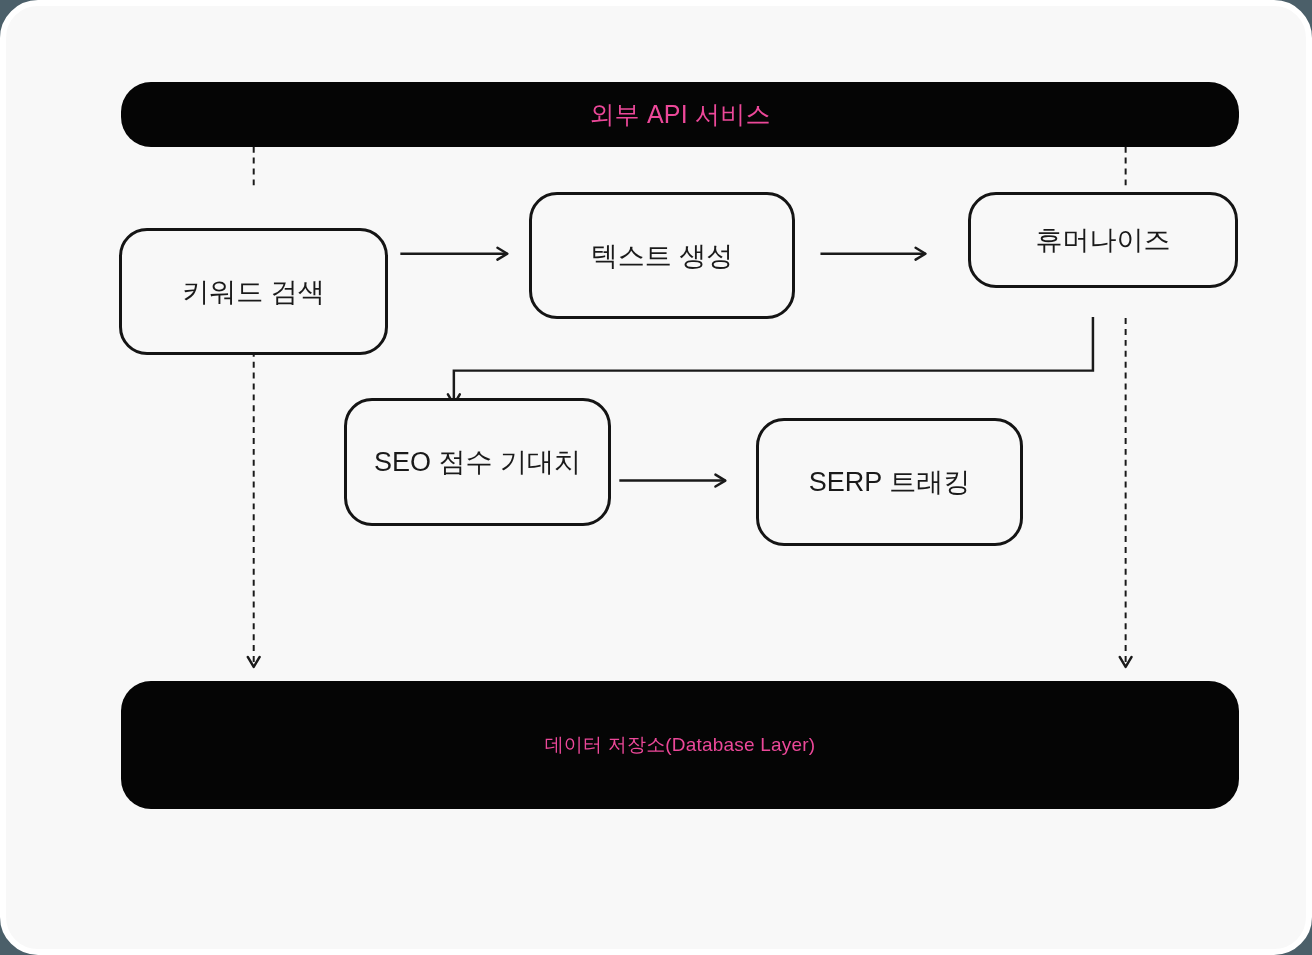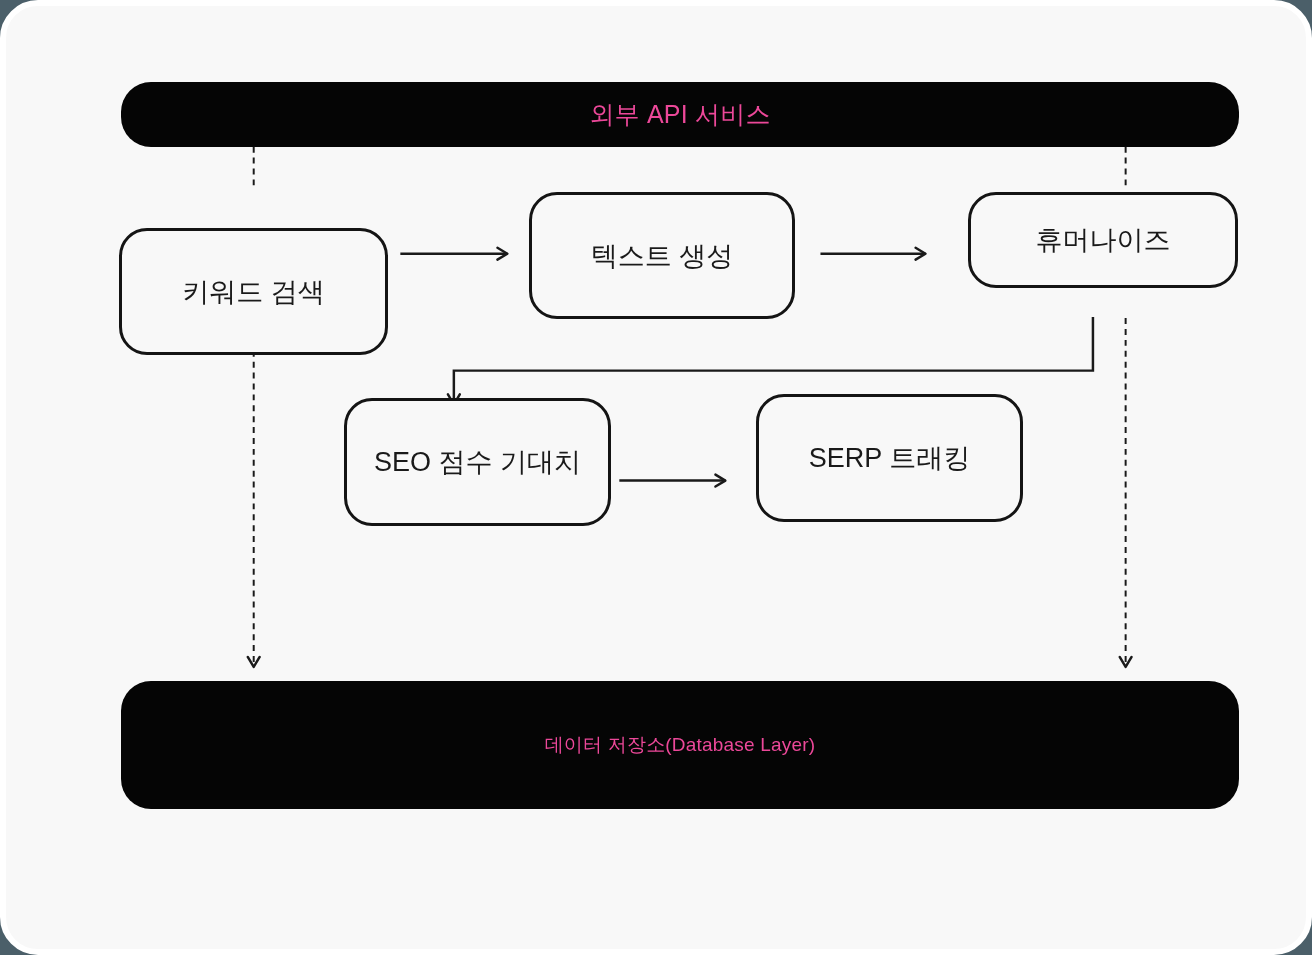--- a/index.html
+++ b/index.html
@@ -58,21 +58,21 @@
     font-size: 27px;
     font-weight: 500;
     color: #1a1a1a;
     box-sizing: border-box;
     z-index: 2;
   }
   .node.keyword   { left: 113px; top: 186px; width: 269px; height: 127px; margin-top: 36px; }
   .node.textgen   { left: 523px; top: 186px; width: 266px; height: 127px; text-align: center; }
   .node.humanize  { left: 962px; top: 186px; width: 270px; height: 96px; }
   .node.seo       { left: 338px; top: 392px; width: 267px; height: 128px; }
-  .node.serp      { left: 750px; top: 388px; width: 267px; height: 128px; }
+  .node.serp      { left: 750px; top: 412px; width: 267px; height: 128px; }
   svg.connectors {
     position: absolute;
     inset: 0;
     z-index: 1;
     pointer-events: none;
   }
 </style>
 </head>
 <body>
 

